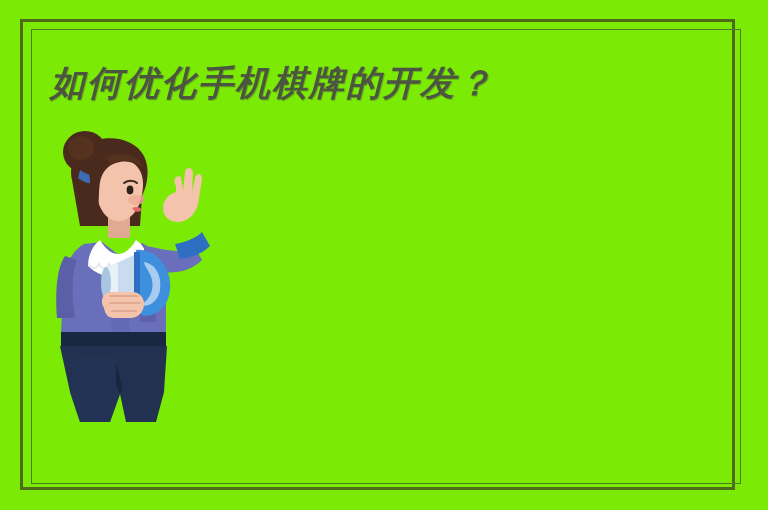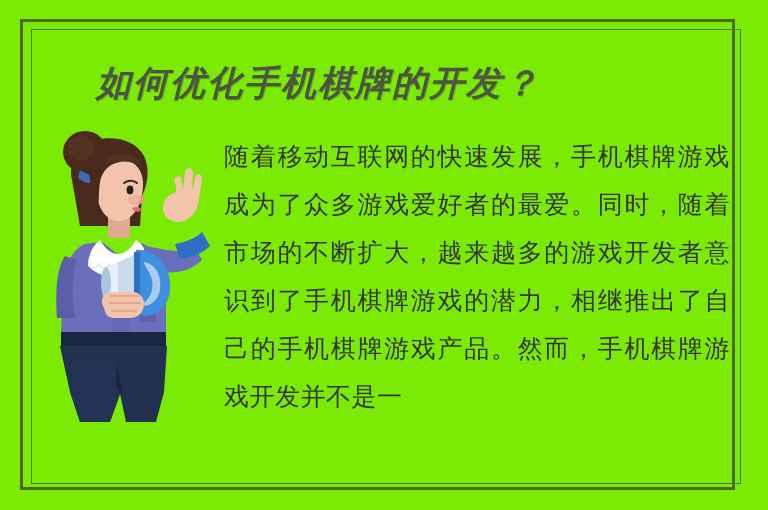--- a/index.html
+++ b/index.html
@@ -50,21 +50,20 @@
     top: 60px;
     width: 640px;
     font-family: "DejaVu Serif", serif;
     font-size: 35px;
     font-weight: bold;
     font-style: italic;
     letter-spacing: 2px;
     color: #4C5540;
     white-space: nowrap;
     text-shadow: 1px 1px 0 rgba(70,80,55,0.35);
-    margin-left: 46px;
   }
 
   
   .body-text {
     position: absolute;
     left: 224px;
     top: 133px;
     width: 506px;
     font-family: "DejaVu Sans", sans-serif;
     font-size: 25px;
@@ -161,15 +160,14 @@
       <path d="M17 210 L122 210 L122 226 L17 226 Z" fill="#1A2740"></path>
       <path d="M16 224 L123 224 L120 270 L112 300 L82 300 L76 272 L66 300 L36 300 L26 270 Z" fill="#21314F"></path>
       <path d="M76 272 L66 300 L36 300 L26 270 L30 236 L74 236 Z" fill="#24355A" opacity="0.6"></path>
       <path d="M72 240 L78 266 L76 272 L72 262 Z" fill="#18253C"></path>
 
     </svg>
   </div>
 
   <div class="title">如何优化手机棋牌的开发？</div>
 
-  <div class="body-text">随着移动互联网的快速发展，手机棋牌游戏成为了众多游戏爱好者的最爱。同时，随着市场的不断扩大，越来越多的游戏开发者意识到了手机棋牌游戏的潜力，相继推出了自己的手机棋牌游戏产品。然而，手机棋牌游戏开发并不是一</div>
 
 </div>
 
 </body></html>

